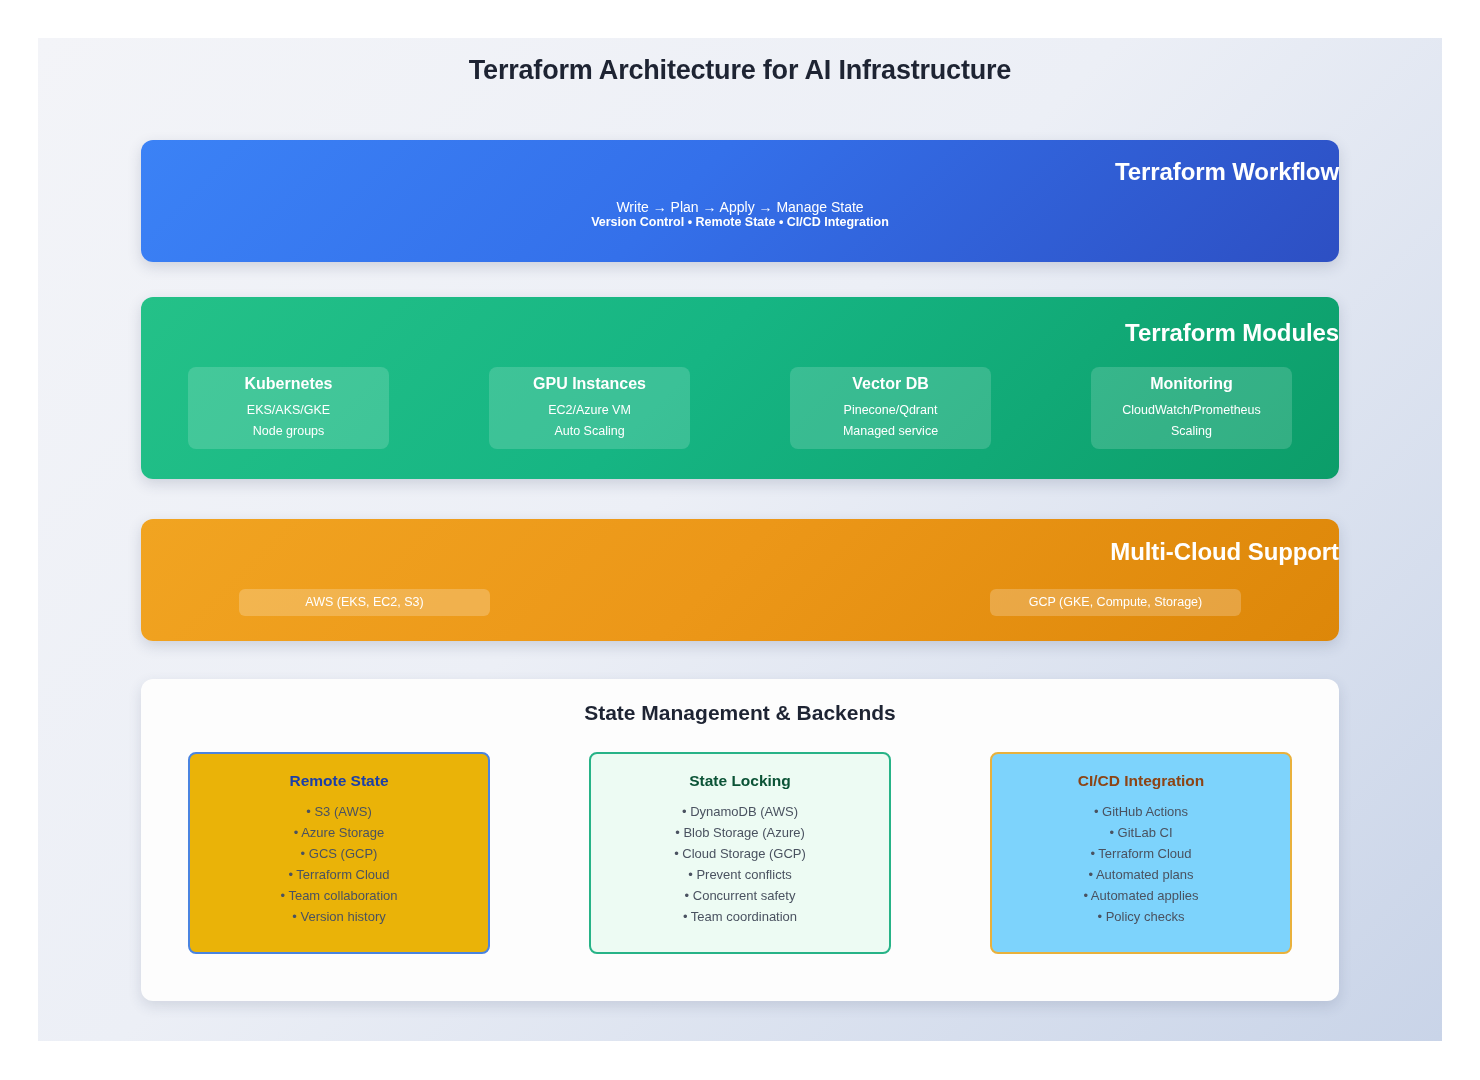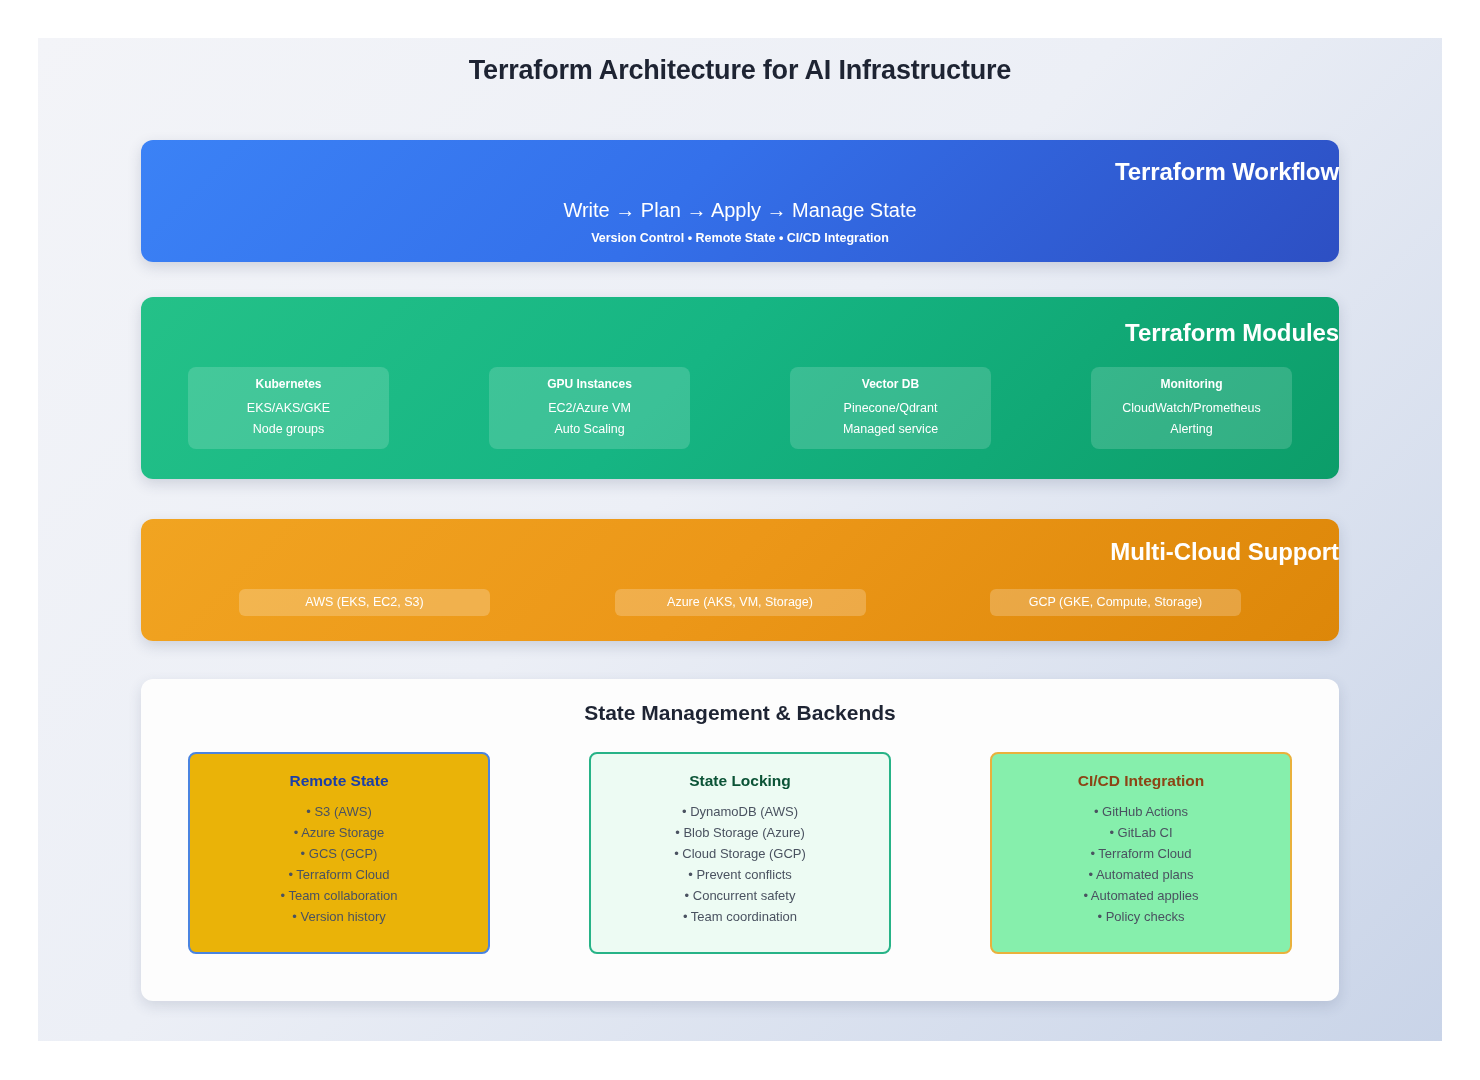--- a/index.html
+++ b/index.html
@@ -60,22 +60,21 @@
   .workflow {
     top: 102px;
     height: 122px;
     background: linear-gradient(135deg, #3b82f6 0%, #3470ea 45%, #2d4fc3 100%);
     padding-top: 18px;
   }
   .workflow .panel-title { margin-bottom: 13px; }
   .wf-line {
     text-align: center;
     color: #ffffff;
-    font-size: 20px;
-    margin-bottom: 9px;
+    font-size: 14px;
   }
   .wf-line.small {
     font-size: 12.5px;
     font-weight: bold;
     margin-bottom: 0;
   }
 
   
   .modules {
     top: 259px;
@@ -95,21 +94,21 @@
     height: 82px;
     background: rgba(255, 255, 255, 0.16);
     border-radius: 8px;
     display: flex;
     flex-direction: column;
     align-items: center;
     justify-content: center;
     color: #ffffff;
   }
   .module-card .m-title {
-    font-size: 12px;
+    font-size: 16px;
     font-weight: bold;
     margin-bottom: 7px;
   }
   .module-card .m-line {
     font-size: 12.5px;
     line-height: 1.65;
   }
 
   
   .multicloud {
@@ -188,21 +187,21 @@
   .card-remote .s-title { color: #1b3fa8; }
 
   .card-locking {
     border-color: #27b387;
     background: #edfbf3;
   }
   .card-locking .s-title { color: #0b5336; }
 
   .card-cicd {
     border-color: #e9b13c;
-    background: #86efac;
+    background: #7dd3fc;
   }
   .card-cicd .s-title { color: #8c4415; }
 </style>
 </head>
 <body>
 
 <div class="page">
 
   <h1 class="page-title">Terraform Architecture for AI Infrastructure</h1>
 
@@ -230,31 +229,30 @@
 
       <div class="module-card">
         <div class="m-title">Vector DB</div>
         <div class="m-line">Pinecone/Qdrant</div>
         <div class="m-line">Managed service</div>
       </div>
 
       <div class="module-card">
         <div class="m-title">Monitoring</div>
         <div class="m-line">CloudWatch/Prometheus</div>
-        <div class="m-line">Alerting</div>
+        <div class="m-line">Scaling</div>
       </div>
 
     </div>
   </section>
 
   <section class="panel multicloud">
     <div class="panel-title">Multi-Cloud Support</div>
     <div class="cloud-row">
       <div class="cloud-pill">AWS (EKS, EC2, S3)</div>
-      <div class="cloud-pill">Azure (AKS, VM, Storage)</div>
       <div class="cloud-pill">GCP (GKE, Compute, Storage)</div>
     </div>
   </section>
 
   <section class="state-panel">
     <div class="state-title">State Management &amp; Backends</div>
     <div class="state-row">
 
       <div class="state-card card-remote">
         <div class="s-title">Remote State</div>

